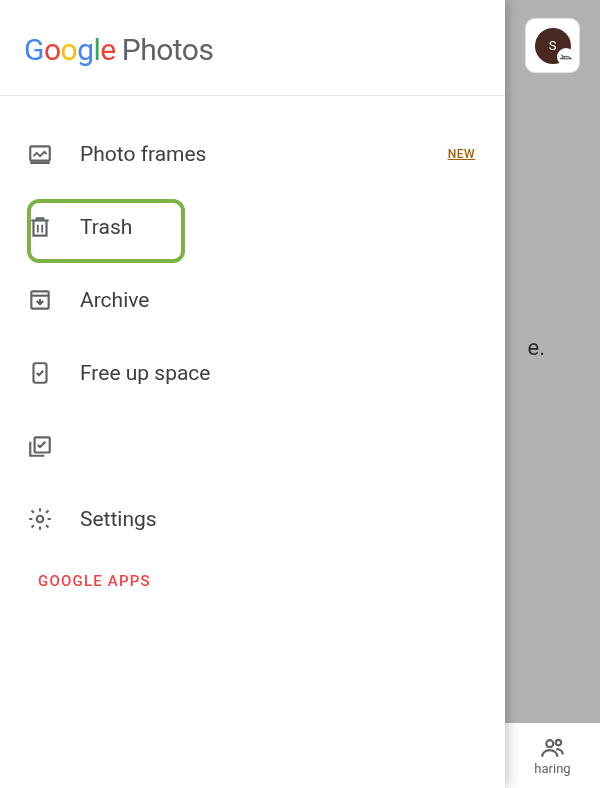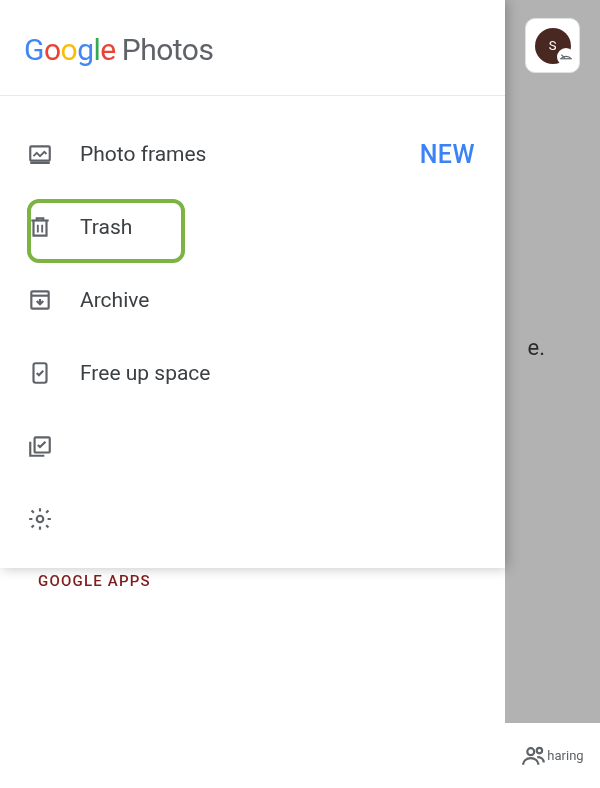--- a/index.html
+++ b/index.html
@@ -62,32 +62,32 @@
       justify-content: center;
     }
     .bottom-nav-partial {
       position: absolute;
       bottom: 0;
       right: 0;
       width: 95px;
       height: 65px;
       background: #fff;
       display: flex;
-      flex-direction: row;
+      flex-direction: column;
       align-items: center;
       justify-content: center;
       color: #5f6368;
       font-size: 13px;
     }
     .drawer {
       position: absolute;
       top: 0;
       left: 0;
       width: 505px;
-      height: 568px;
+      height: 788px;
       background: #fff;
       box-shadow: 2px 0 12px rgba(0,0,0,0.25);
       display: flex;
       flex-direction: column;
     }
     .drawer-header {
       padding: 32px 24px 28px 24px;
       border-bottom: 1px solid #e8e8e8;
     }
     .logo {
@@ -122,45 +122,46 @@
       margin-right: 26px;
       display: flex;
       align-items: center;
       justify-content: center;
       color: #5f6368;
     }
     .menu-item .label {
       flex: 1;
     }
     .menu-item .badge {
-      color: #3b82f6;
-      font-size: 25px;
+      color: #a16207;
+      font-size: 12px;
       font-weight: 500;
       letter-spacing: 0.5px;
+      text-decoration: underline;
     }
     .menu-item .external-wrap {
       color: #5f6368;
     }
     .highlighted {
       position: relative;
     }
     .highlighted::before {
       content: "";
       position: absolute;
       left: 27px;
       top: 2px;
       width: 150px;
       height: 56px;
       border: 4px solid #7cb342;
       border-radius: 12px;
       pointer-events: none;
     }
     .section-header {
       padding: 10px 38px 18px 38px;
-      color: #7f1d1d;
+      color: #ef4444;
       font-size: 15px;
       letter-spacing: 1.2px;
       font-weight: 500;
     }
     svg { display: block; }
     .obscured-text {
       position: absolute;
       right: 55px;
       top: 335px;
       color: #3c4043;
@@ -262,19 +263,20 @@
       </span>
     </div>
 
     <div class="menu-item">
       <span class="icon-wrap">
         <svg width="26" height="26" viewBox="0 0 24 24" fill="none" stroke="#5f6368" stroke-width="2">
           <circle cx="12" cy="12" r="3"></circle>
           <path d="M12 2v3M12 19v3M4.2 4.2l2.1 2.1M17.7 17.7l2.1 2.1M2 12h3M19 12h3M4.2 19.8l2.1-2.1M17.7 6.3l2.1-2.1"></path>
         </svg>
       </span>
+      <span class="label">Settings</span>
     </div>
 
     <div class="section-header">GOOGLE APPS</div>
 
 
   </div>
 </div>
 
 </body></html>

